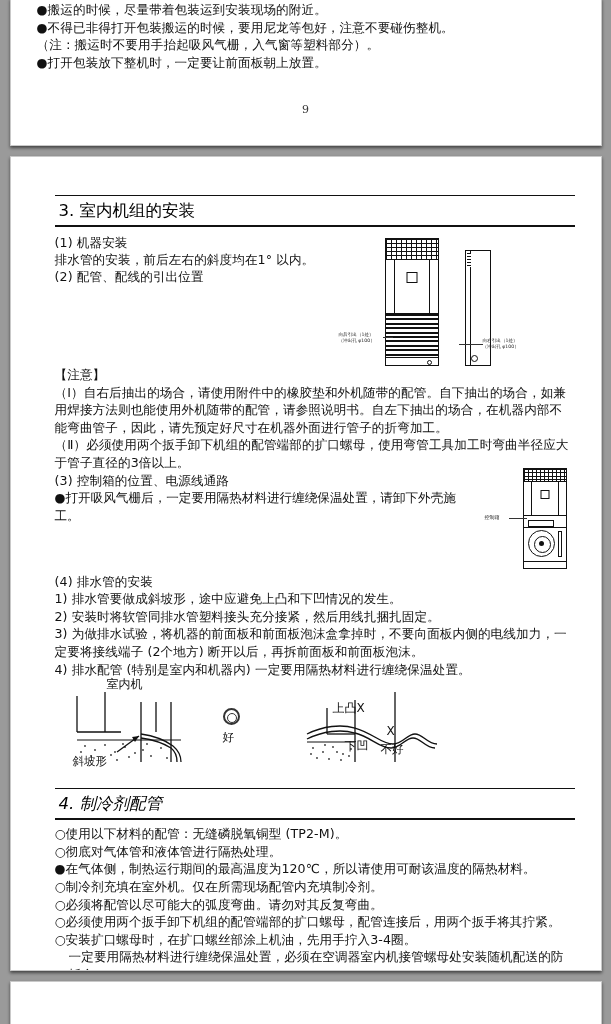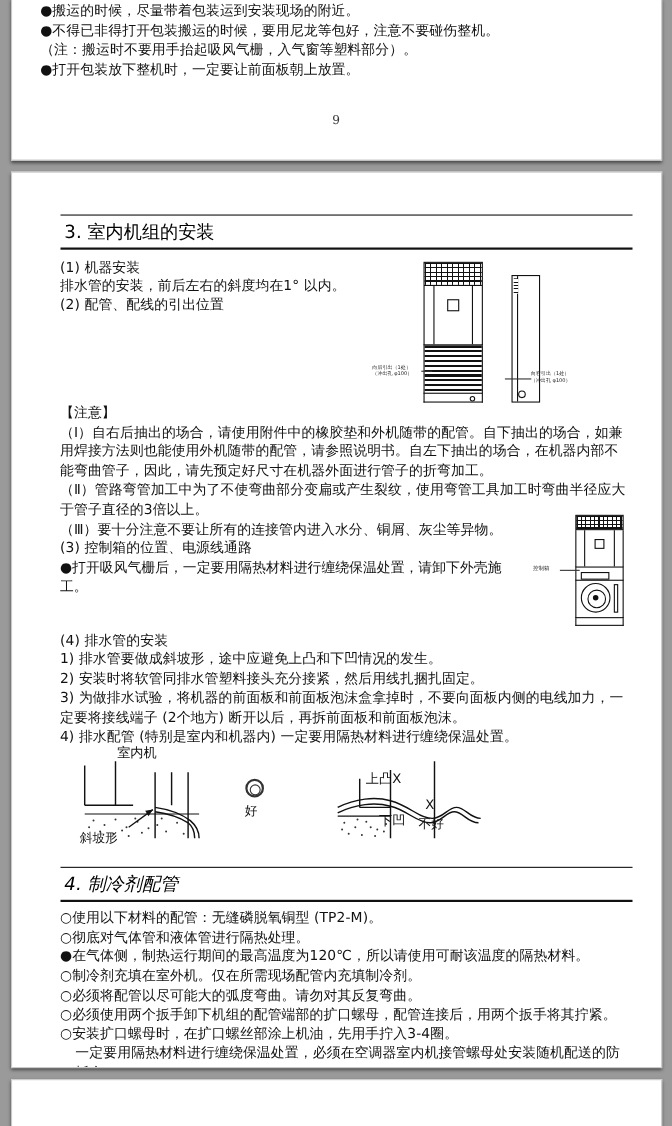--- a/index.html
+++ b/index.html
@@ -208,26 +208,25 @@
 
         <div class="callout callout-l" style="left:144px;top:104px;width:52px;">向右引出（1处）
 （冲出孔 φ100）</div>
         <div class="lead" style="left:120px;top:110px;width:24px;"></div>
       </div>
     </div>
 
     <div style="margin-top:0;">
       <div class="body-line">【注意】</div>
       <div class="body-line">（Ⅰ）自右后抽出的场合，请使用附件中的橡胶垫和外机随带的配管。自下抽出的场合，如兼用焊接方法则也能使用外机随带的配管，请参照说明书。自左下抽出的场合，在机器内部不能弯曲管子，因此，请先预定好尺寸在机器外面进行管子的折弯加工。</div>
-      <div class="body-line">（Ⅱ）管路弯管加工中为了不使弯曲部分变扁或产生裂纹，使用弯管工具加工时弯曲半径应大于管子直径的3倍以上。</div>
+      <div class="body-line">（Ⅱ）必须使用两个扳手卸下机组的配管端部的扩口螺母，使用弯管工具加工时弯曲半径应大于管子直径的3倍以上。</div>
     </div>
 
     <div class="row">
       <div class="col-text" style="padding-right:6px;">
-        <div class="body-line">（Ⅲ）要十分注意不要让所有的连接管内进入水分、铜屑、灰尘等异物。</div>
         <div class="body-line">(3) 控制箱的位置、电源线通路</div>
         <div class="bullet-line">●打开吸风气栅后，一定要用隔热材料进行缠绕保温处置，请卸下外壳施工。</div>
       </div>
       <div class="col-fig" style="position:relative;width:96px;margin-top:-4px;">
         <div class="ibox" style="margin-left:44px;">
           <div class="ibox-grille"></div>
           <div class="ibox-up">
             <div class="ibox-sq"></div>
           </div>
           <div class="ibox-ctrl"></div>

